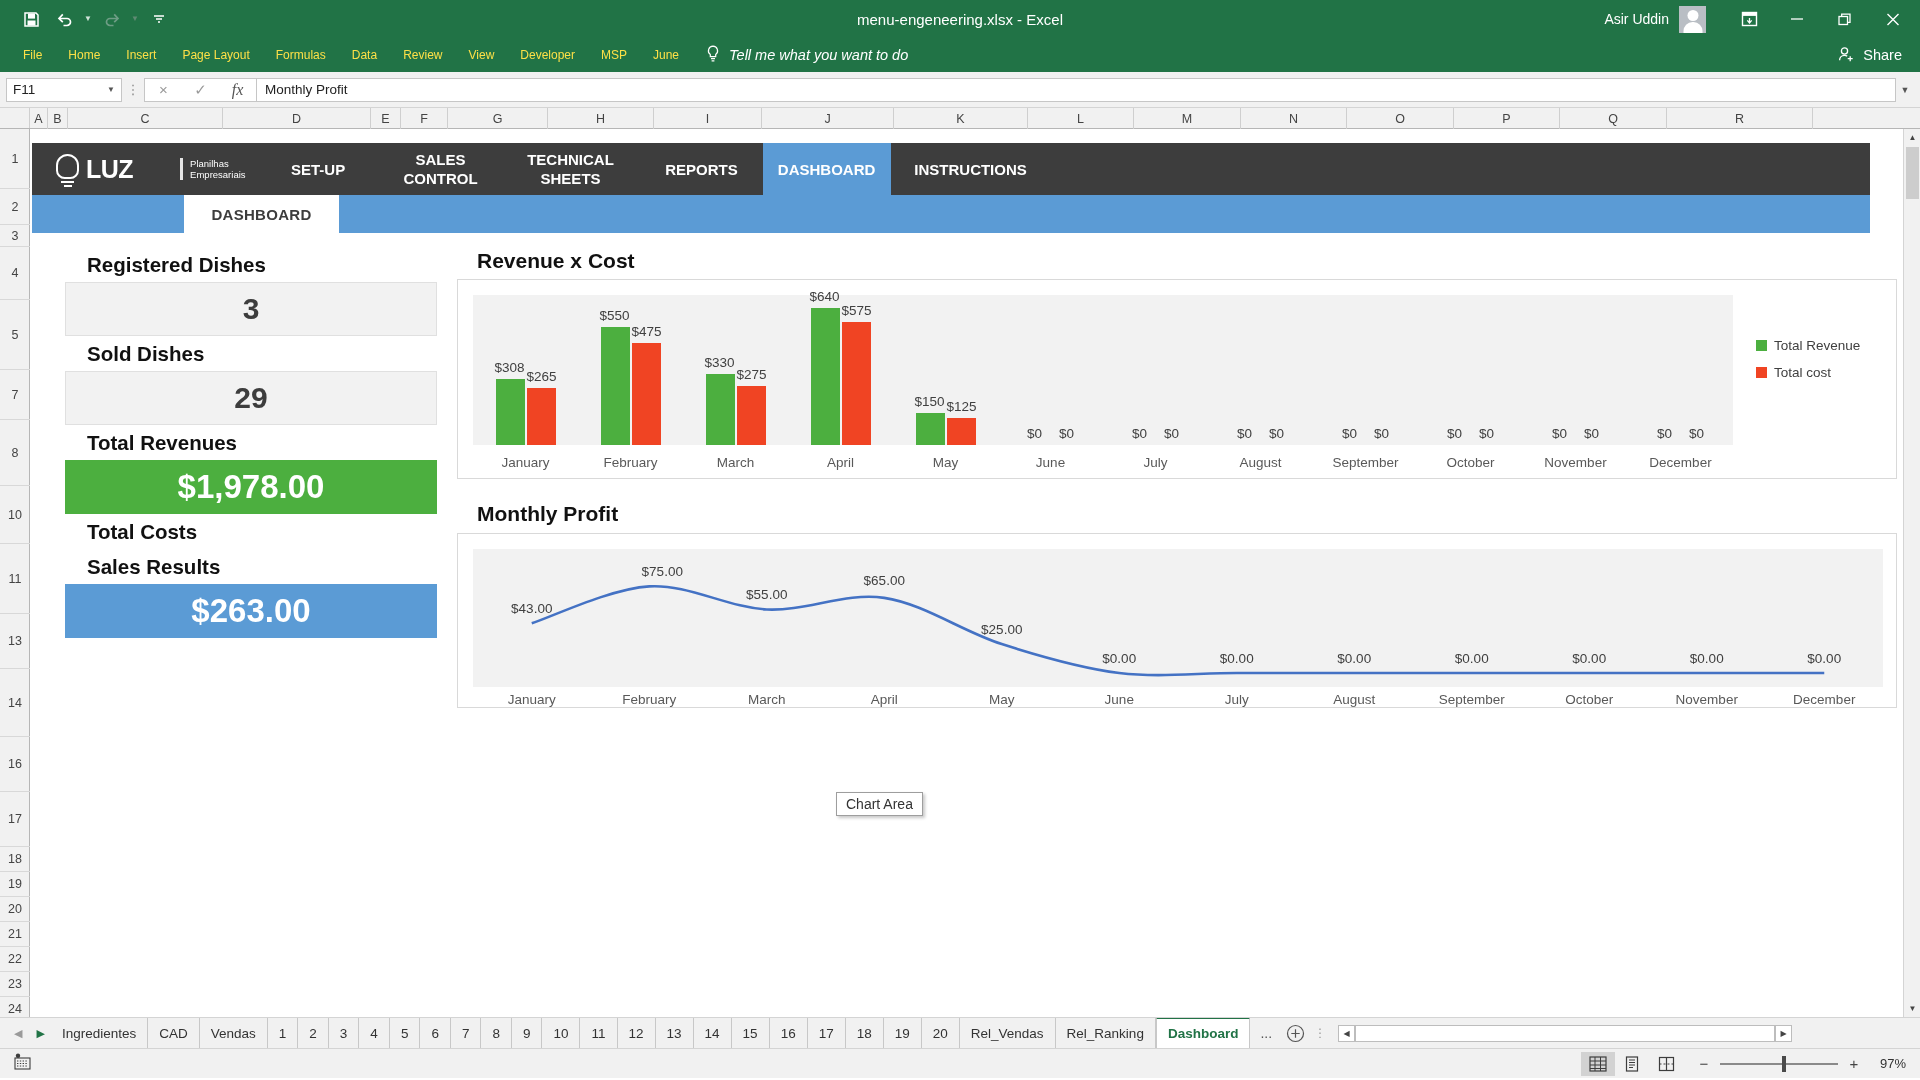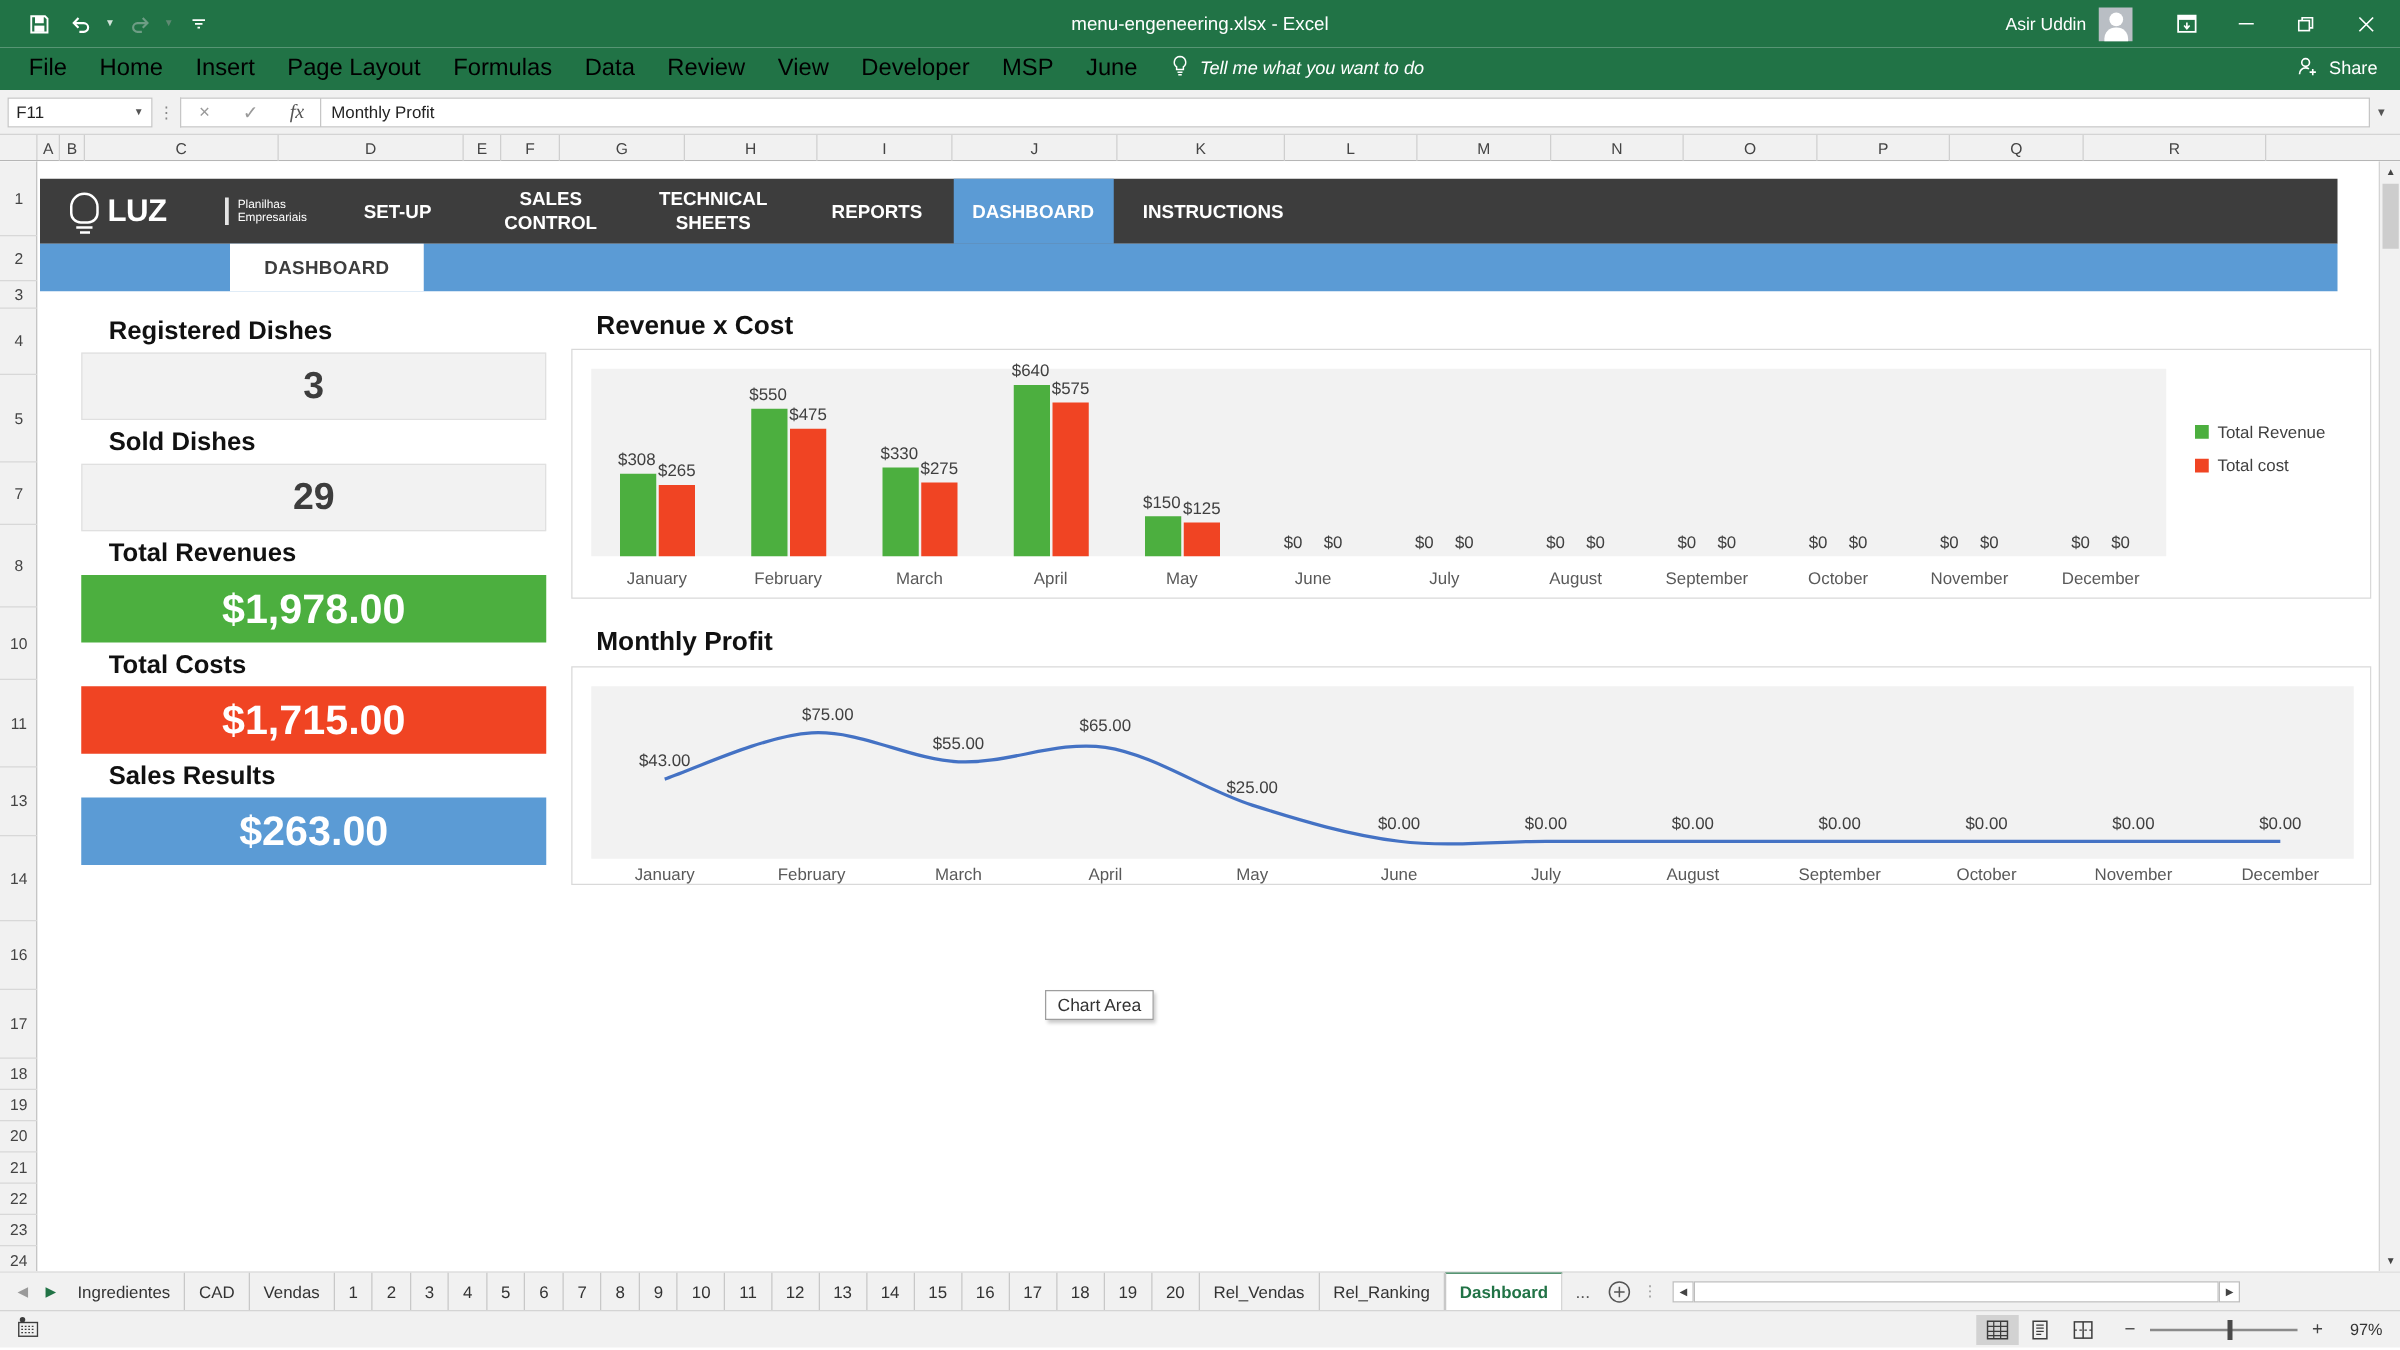--- a/index.html
+++ b/index.html
@@ -48,21 +48,21 @@
     width: 46px; height: 38px; display: flex; align-items: center; justify-content: center;
     color: #fff;
   }
 
   
   .ribbon {
     height: 34px; background: #217346; display: flex; align-items: center;
     position: relative; padding-left: 10px;
   }
   .rtab {
-    color: #000000; font-size: 19px; padding: 0 13px; height: 34px;
+    color: #fde047; font-size: 12px; padding: 0 13px; height: 34px;
     display: flex; align-items: center; white-space: nowrap;
   }
   .tellme {
     display: flex; align-items: center; gap: 9px; color: #fff; font-size: 14.5px;
     font-style: italic; margin-left: 14px;
   }
   .share {
     position: absolute; right: 18px; display: flex; align-items: center; gap: 7px;
     color: #fff; font-size: 14.5px;
   }
@@ -474,21 +474,20 @@
         <div class="kpi-label">Registered Dishes</div>
         <div class="kpi-val plain">3</div>
 
         <div class="kpi-label">Sold Dishes</div>
         <div class="kpi-val plain">29</div>
 
         <div class="kpi-label">Total Revenues</div>
         <div class="kpi-val money" style="background:#4caf3f">$1,978.00</div>
 
         <div class="kpi-label">Total Costs</div>
-        <div class="kpi-val money" style="background:#f04423">$1,715.00</div>
 
         <div class="kpi-label">Sales Results</div>
         <div class="kpi-val money" style="background:#5b9bd5">$263.00</div>
       </div>
 
       <div class="chart-title" style="left:447px; top:120px;">Revenue x Cost</div>
       <div class="chartbox" style="left:427px; top:150px; width:1440px; height:200px;">
         <div class="plot" id="barplot" style="left:15px; top:15px; width:1260px; height:150px;">
             <div class="bar-col" style="left: 0px; width: 105px;">
               <div class="bar rev" style="height: 66px;"></div>

